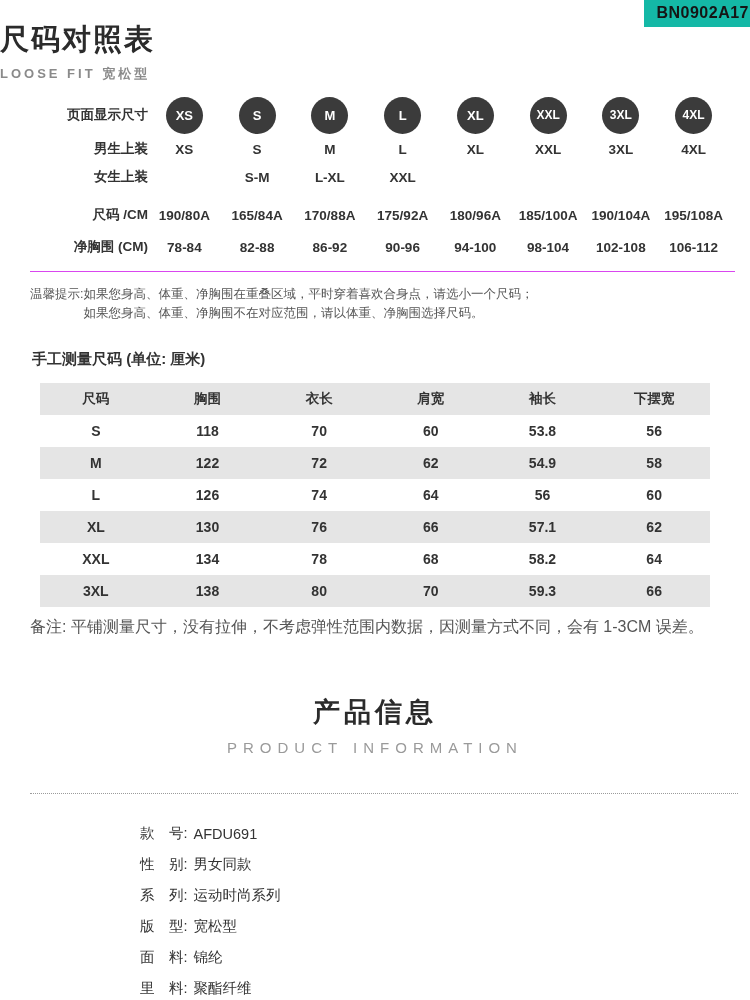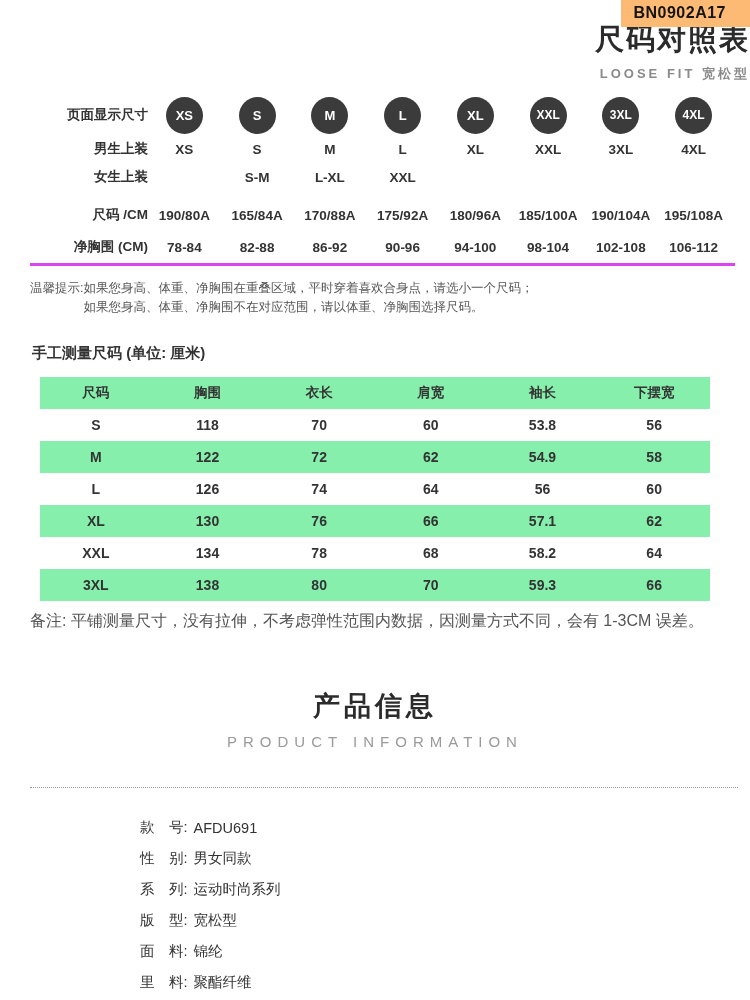--- a/index.html
+++ b/index.html
@@ -3,25 +3,25 @@
 <meta charset="utf-8">
 <style>
   html,body{margin:0;padding:0;}
   body{
     width:750px;height:1000px;background:#ffffff;position:relative;overflow:hidden;
     font-family:"Liberation Sans","DejaVu Sans",sans-serif;color:#333;
     -webkit-font-smoothing:antialiased;
   }
   
   .badge{
-    position:absolute;top:0;right:0;background:#fdba74;color:#151515;
-    font-weight:bold;font-size:16px;padding:4px 24px 5px 12px;letter-spacing:0.5px;
-  }
-  
-  .hdr{ text-align:right; padding-top:20px; }
+    position:absolute;top:0;right:0;background:#14b8a6;color:#151515;
+    font-weight:bold;font-size:16px;padding:4px 1px 5px 12px;letter-spacing:0.5px;
+  }
+  
+  .hdr{ text-align:left; padding-top:20px; }
   .hdr-title{ font-size:29px;font-weight:bold;color:#2b2b2b;letter-spacing:2px; }
   .hdr-sub{ margin-top:5px;font-size:13px;color:#8a8a8a;letter-spacing:3px;font-weight:bold; }
 
   
   .size-wrap{ margin:12px 20px 0 30px; }
   .sgrid-row{ display:grid; grid-template-columns:118px repeat(8,1fr); align-items:center; }
   .sgrid-row.circles{ height:40px; }
   .sgrid-row.toprow{ height:28px; }
   .sgrid-row.datarow{ height:32px; }
   .sgap{ height:8px; }
@@ -29,30 +29,30 @@
   .scell{ text-align:center;font-weight:bold;font-size:13.5px;color:#333;white-space:nowrap; }
   .circle{
     width:37px;height:37px;border-radius:50%;background:#3b3b3b;color:#fff;
     display:flex;align-items:center;justify-content:center;
     font-weight:bold;font-size:13px;margin:0 auto;
   }
   .circle.small{ font-size:12px; }
 
   
   .tips{
-    margin:0 15px 0 30px; border-top:3px solid #d946ef; padding-top:13px;
+    margin:8px 15px 0 30px; border-top:1px solid #d946ef; padding-top:13px;
     font-size:12.5px;color:#555; display:flex; line-height:19px;
   }
   .tips .pre{ white-space:nowrap; }
 
   
   .measure-title{ margin:27px 0 0 32px; font-size:15px; font-weight:bold; color:#333; }
   .mtable{ margin:14px 40px 0 40px; }
   .mrow{ display:grid; grid-template-columns:repeat(6,1fr); align-items:center; height:32px; }
-  .mrow.stripe{ background:#86efac; }
+  .mrow.stripe{ background:#e5e5e5; }
   .mcell{ text-align:center;font-weight:bold;font-size:14px;color:#333; }
   .mrow.mhead .mcell{ font-size:13.5px; }
 
   .note{ margin:10px 15px 0 30px; font-size:16px; color:#555; }
 
   
   .pinfo{ text-align:center; margin-top:56px; }
   .pinfo-title{ font-size:27px;font-weight:bold;color:#2b2b2b;letter-spacing:4px; }
   .pinfo-sub{ margin-top:9px;font-size:15px;color:#9a9a9a;letter-spacing:6px; }
   .dotline{ border-top:1px dotted #9b9b9b; margin:37px 12px 0 30px; height:0; }

